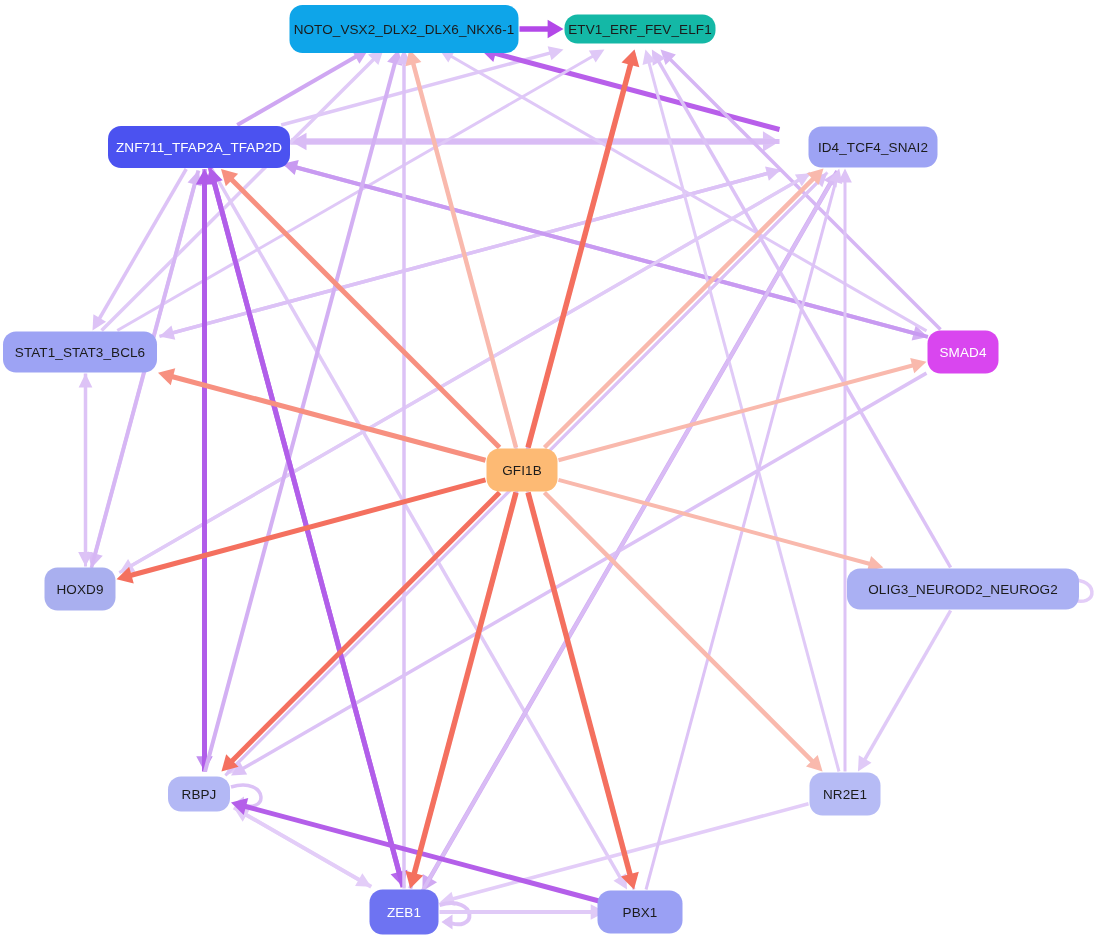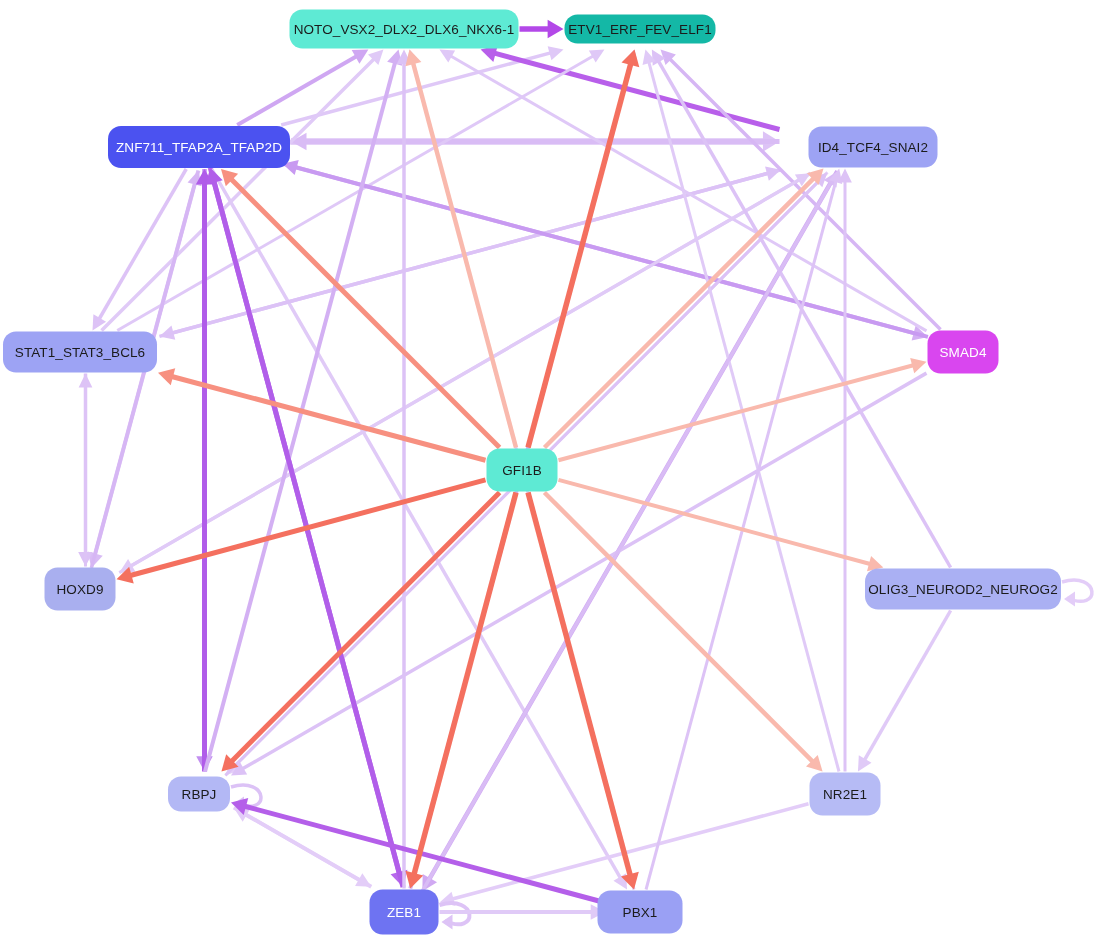--- a/index.html
+++ b/index.html
@@ -275,27 +275,27 @@
       <g>
         <line x1="515.9932126696832" y1="492.5" x2="414.0349600718318" y2="874.4114207478843" stroke="#f4705f" stroke-width="5.5" stroke-linecap="butt"></line>
         <polygon points="410.2737556561086,888.5 405.4491737323976,870.8068788999396 423.2748689183483,875.565774899809" fill="#f4705f"></polygon>
       </g>
       <g>
         <line x1="528.0067873303168" y1="492.5" x2="630.23200825396" y2="875.4114207478843" stroke="#f4705f" stroke-width="5.5" stroke-linecap="butt"></line>
         <polygon points="633.9932126696832,889.5 620.9920994074434,876.565774899809 638.8177945933942,871.8068788999396" fill="#f4705f"></polygon>
       </g>
     </svg>
   <div id="node-layer">
-      <div class="node" style="left: 404px; top: 29px; width: 229px; height: 39px; background: #5eead4; color: rgb(27, 27, 27);">NOTO_VSX2_DLX2_DLX6_NKX6-1</div>
+      <div class="node" style="left: 404px; top: 29px; width: 229px; height: 48px; background: #0ea5e9; color: rgb(27, 27, 27);">NOTO_VSX2_DLX2_DLX6_NKX6-1</div>
       <div class="node" style="left: 640px; top: 29px; width: 151px; height: 29px; background: #14b8a6; color: rgb(27, 27, 27);">ETV1_ERF_FEV_ELF1</div>
       <div class="node" style="left: 199px; top: 147px; width: 182px; height: 42px; background: rgb(75, 82, 240); color: rgb(255, 255, 255);">ZNF711_TFAP2A_TFAP2D</div>
       <div class="node" style="left: 845px; top: 147px; width: 129px; height: 41px; background: rgb(157, 163, 244); color: rgb(27, 27, 27); margin-left: 28px;">ID4_TCF4_SNAI2</div>
       <div class="node" style="left: 80px; top: 352px; width: 154px; height: 41px; background: rgb(157, 163, 244); color: rgb(27, 27, 27);">STAT1_STAT3_BCL6</div>
       <div class="node" style="left: 963px; top: 352px; width: 71px; height: 43px; background: #d946ef; color: rgb(255, 255, 255);">SMAD4</div>
-      <div class="node" style="left: 522px; top: 470px; width: 71px; height: 43px; background: #5eead4; color: rgb(27, 27, 27);">GFI1B</div>
+      <div class="node" style="left: 522px; top: 470px; width: 71px; height: 43px; background: #fdba74; color: rgb(27, 27, 27);">GFI1B</div>
       <div class="node" style="left: 80px; top: 589px; width: 71px; height: 43px; background: rgb(169, 175, 239); color: rgb(27, 27, 27); text-align: center;">HOXD9</div>
-      <div class="node" style="left: 963px; top: 589px; width: 196px; height: 41px; background: rgb(170, 176, 243); color: rgb(27, 27, 27);">OLIG3_NEUROD2_NEUROG2</div>
+      <div class="node" style="left: 963px; top: 589px; width: 232px; height: 41px; background: rgb(170, 176, 243); color: rgb(27, 27, 27);">OLIG3_NEUROD2_NEUROG2</div>
       <div class="node" style="left: 199px; top: 794px; width: 62px; height: 35px; background: rgb(179, 184, 245); color: rgb(27, 27, 27);">RBPJ</div>
       <div class="node" style="left: 845px; top: 794px; width: 71px; height: 43px; background: rgb(182, 187, 245); color: rgb(27, 27, 27); text-align: center;">NR2E1</div>
       <div class="node" style="left: 404px; top: 912px; width: 69px; height: 45px; background: rgb(110, 115, 242); color: rgb(255, 255, 255);">ZEB1</div>
       <div class="node" style="left: 640px; top: 912px; width: 85px; height: 43px; background: rgb(154, 160, 244); color: rgb(27, 27, 27);">PBX1</div>
     </div>
 </div>
 
 </body></html>

